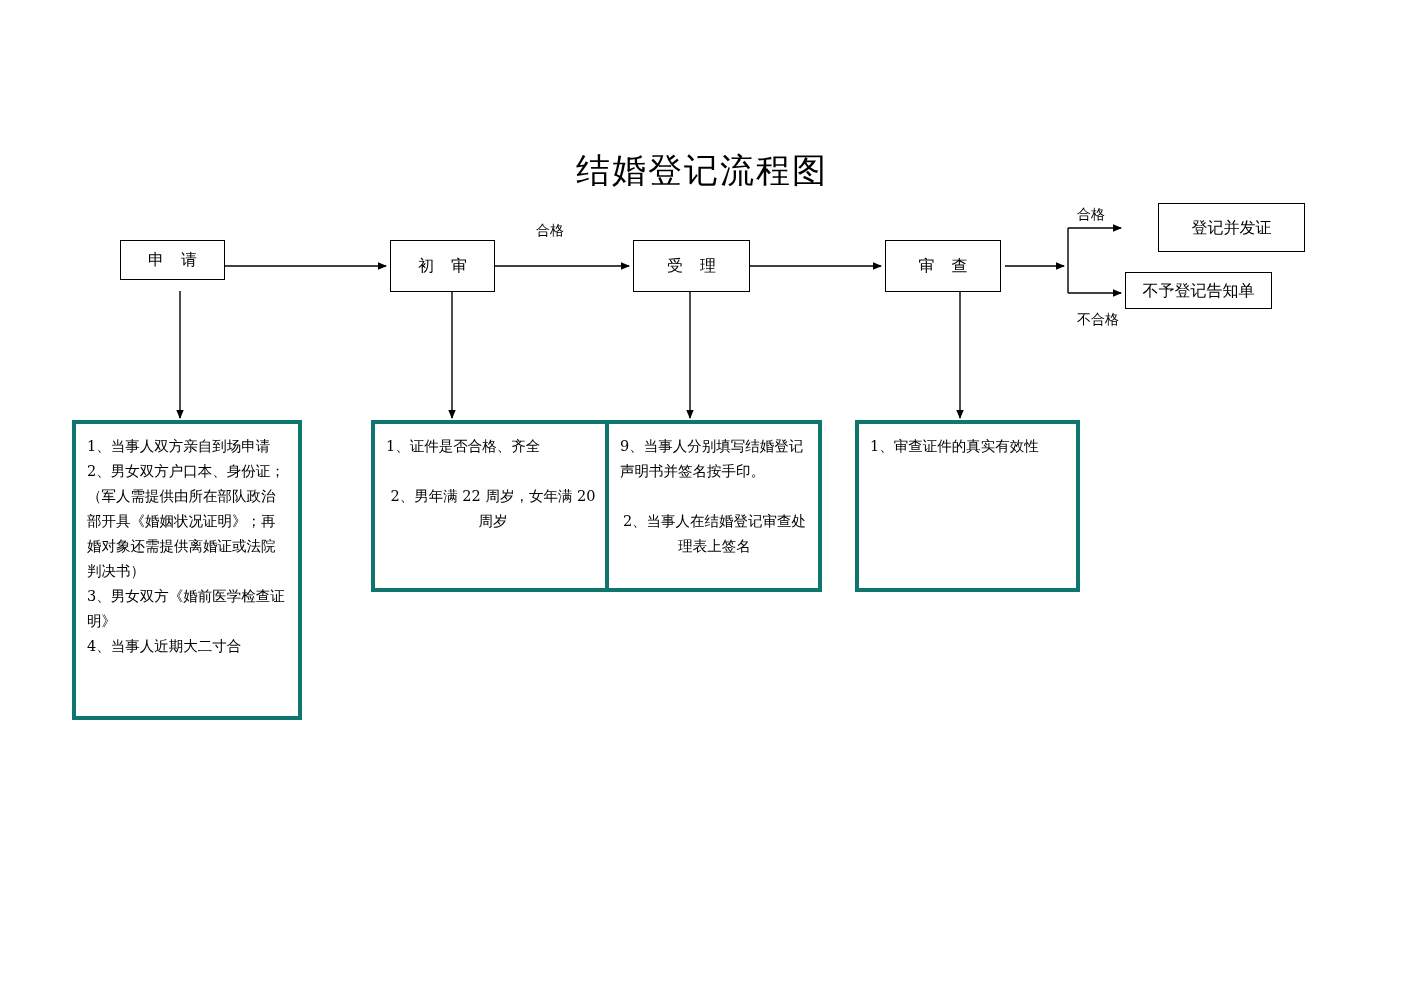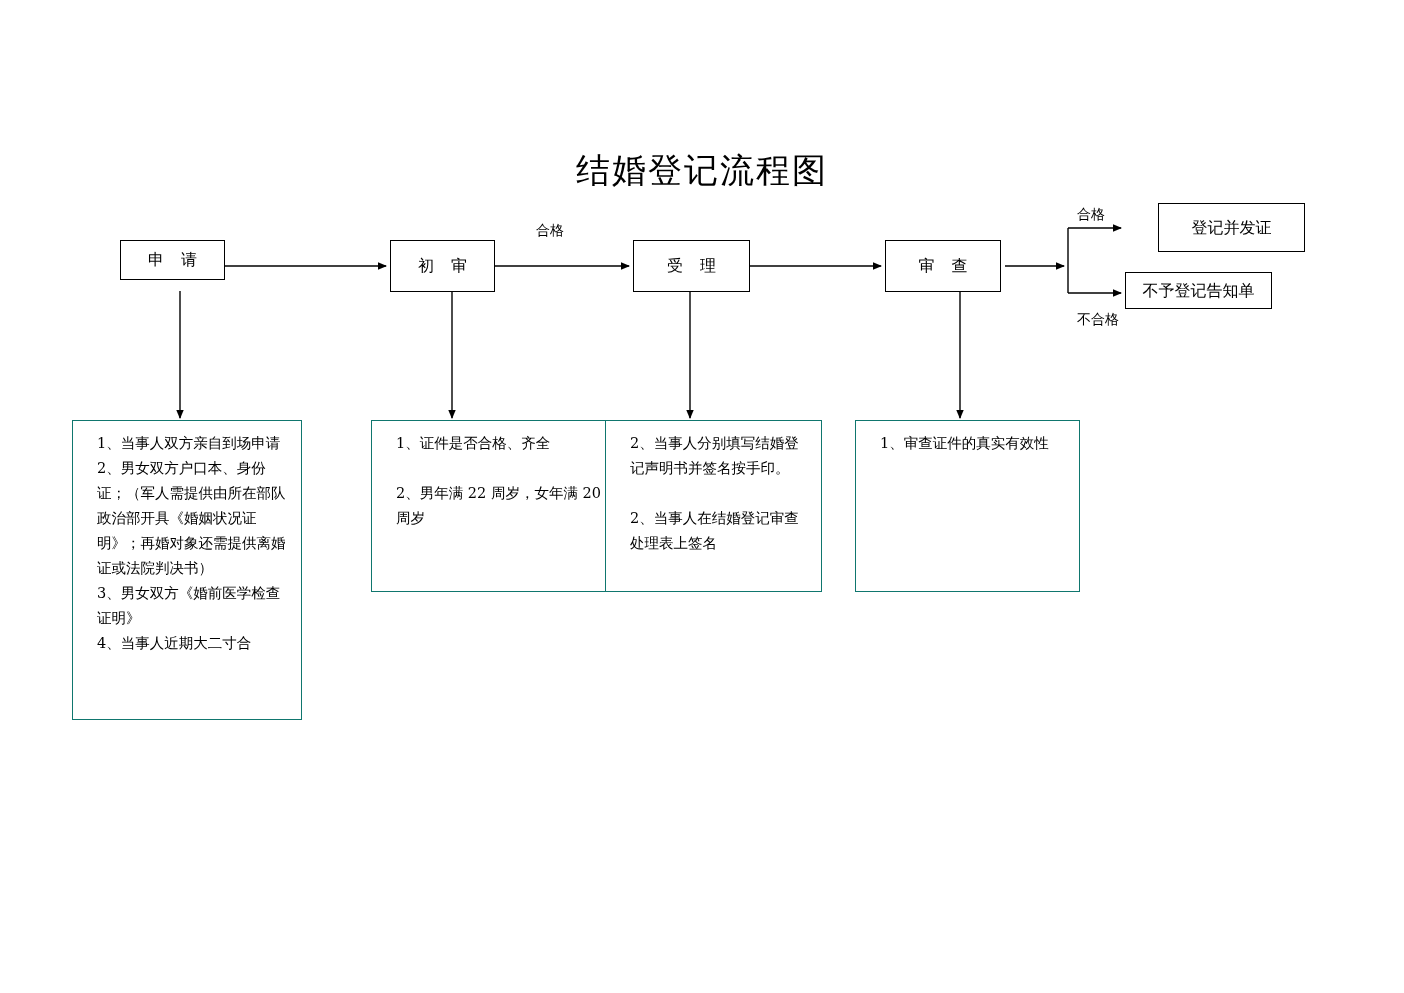--- a/index.html
+++ b/index.html
@@ -69,34 +69,35 @@
     font-family: "DejaVu Serif", "Liberation Serif", serif;
     font-size: 14px;
     line-height: 18px;
     white-space: nowrap;
   }
 
   
   .dbox {
     position: absolute;
     box-sizing: border-box;
-    border: 1px solid #0f766e;
+    border: 4px solid #0f766e;
     background: #ffffff;
-    padding: 10px 9px 8px 24px;
+    padding: 10px 9px 8px 11px;
     font-family: "DejaVu Serif", "Liberation Serif", serif;
     font-size: 14.5px;
     line-height: 25px;
     text-align: left;
     overflow: hidden;
   }
   .dbox p {
     margin: 0;
   }
   .dbox p.gap {
     margin-top: 25px;
+    text-align: center;
   }
 </style>
 </head>
 <body>
 
 <div id="canvas">
 
   <svg id="flow-svg" viewBox="0 0 1404 993" xmlns="http://www.w3.org/2000/svg">
     <defs>
       <marker id="arrowhead" markerWidth="9" markerHeight="9" refX="8" refY="4.5" orient="auto" markerUnits="userSpaceOnUse">
@@ -147,21 +148,21 @@
     <p>3、男女双方《婚前医学检查证明》</p>
     <p>4、当事人近期大二寸合</p>
   </div>
 
   <div class="dbox" style="left:329px; top:420px; width:242px; height:172px;margin-left:42px;">
     <p>1、证件是否合格、齐全</p>
     <p class="gap">2、男年满 22 周岁，女年满 20 周岁</p>
   </div>
 
   <div class="dbox" style="left:605px; top:420px; width:217px; height:172px;">
-    <p>2、当事人分别填写结婚登记声明书并签名按手印。</p>
+    <p>9、当事人分别填写结婚登记声明书并签名按手印。</p>
     <p class="gap">2、当事人在结婚登记审查处理表上签名</p>
   </div>
 
   <div class="dbox" style="left:855px; top:420px; width:225px; height:172px;">
     <p>1、审查证件的真实有效性</p>
   </div>
 
 </div>
 
 </body></html>

